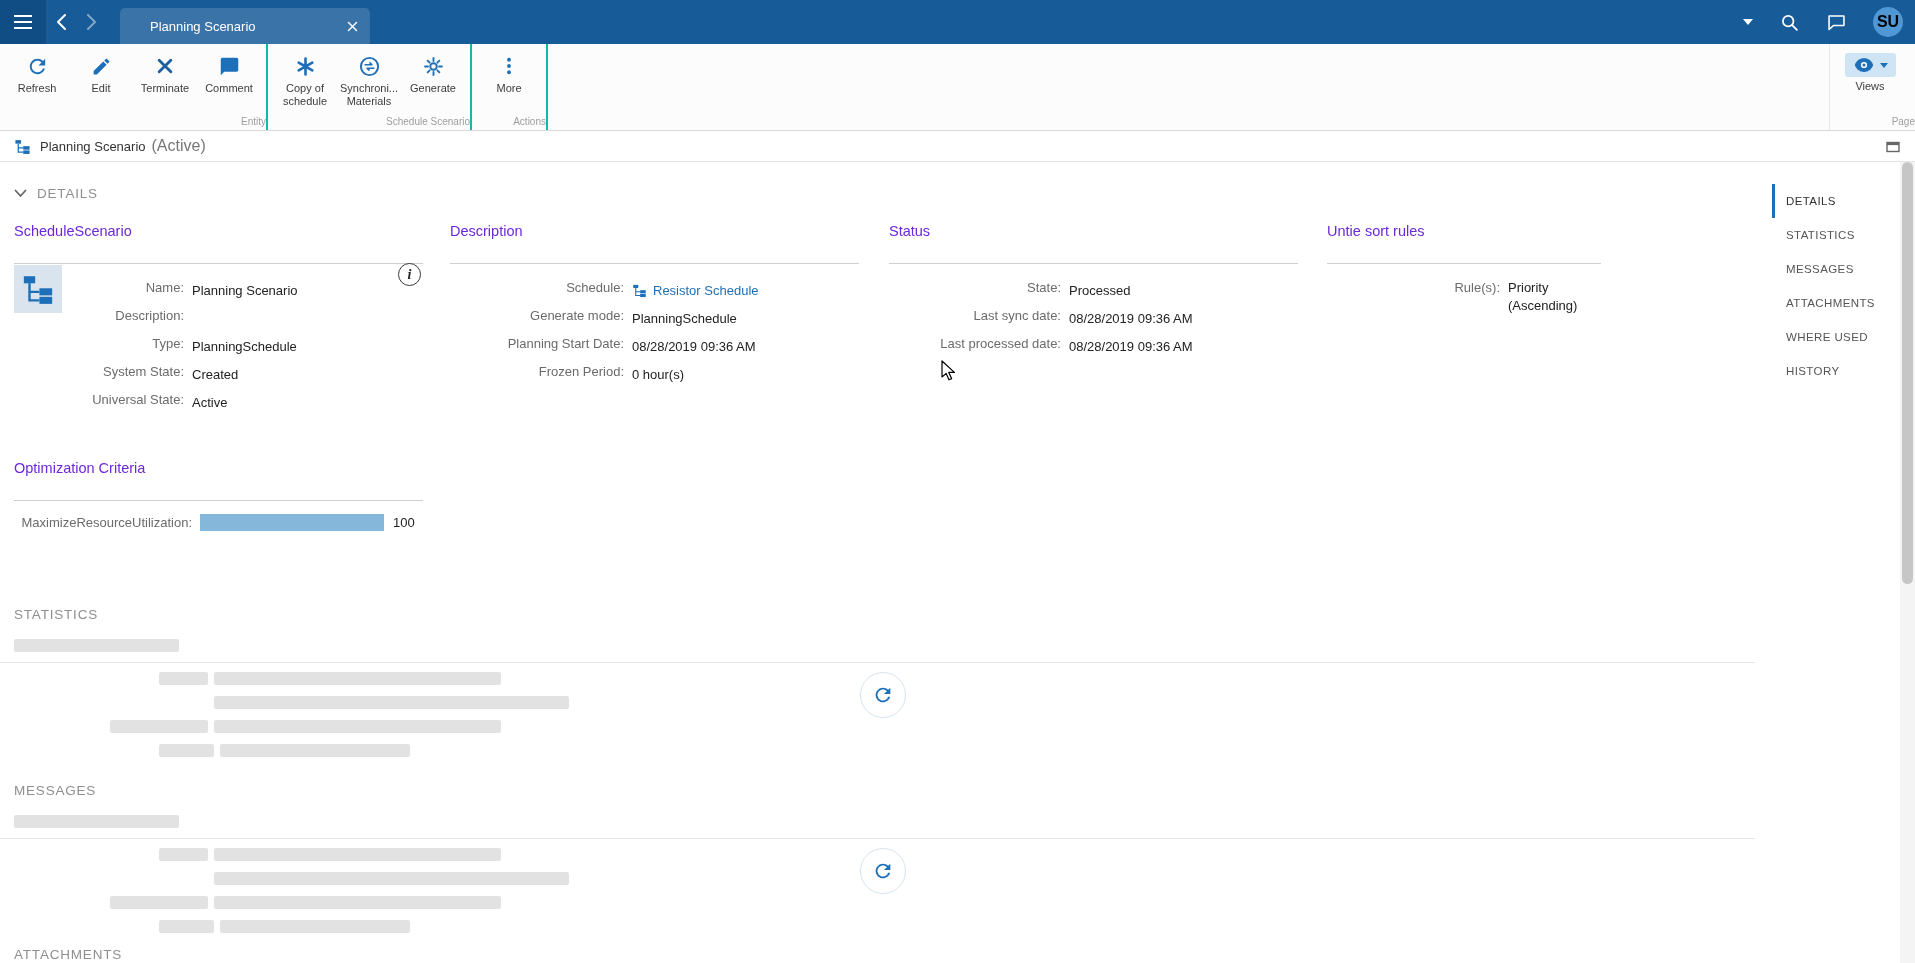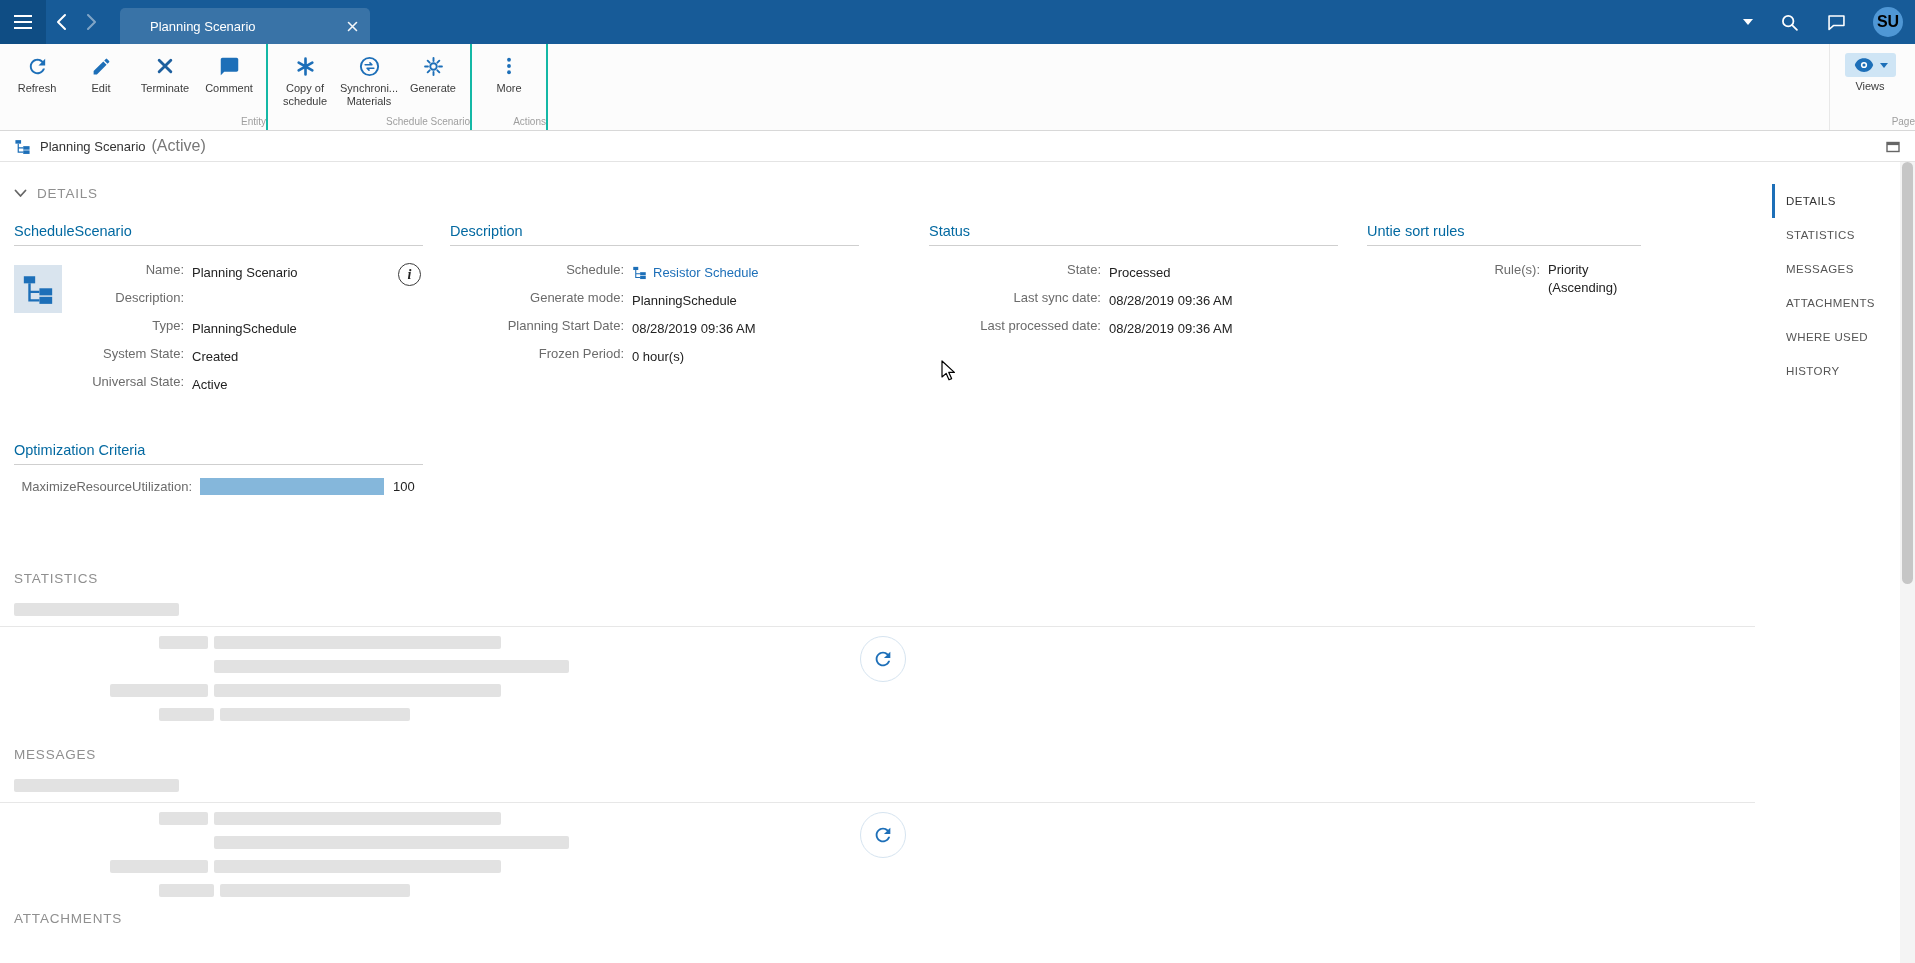--- a/index.html
+++ b/index.html
@@ -56,23 +56,23 @@
   
   .main { position:absolute; top:162px; left:0; width:1755px; padding-left:14px; }
   .section-title { display:flex; align-items:center; gap:10px; font-size:13.5px;
                    letter-spacing:.8px; color:#8f8f8f; }
   .details-title { margin-top:24px; }
 
   .columns { display:flex; margin-top:22px; }
   .col { position:relative; }
   .col1 { width:409px; margin-right:27px; }
   .col2 { width:409px; margin-right:30px; }
-  .col3 { width:409px; margin-right:29px;margin-left:40px; }
+  .col3 { width:409px; margin-right:29px; }
   .col4 { width:274px; }
-  .col-header { font-size:14.5px; color:#0369a1; padding-bottom:6px; border-bottom:1px solid #cfcfcf;
+  .col-header { font-size:14.5px; color:#6d28d9; padding-bottom:24px; border-bottom:1px solid #cfcfcf;
                 margin-bottom:10px; }
   .field-row { display:flex; min-height:28px; padding-top:5px; font-size:13px; line-height:18px; }
   .f-label { color:#6b6b6b; text-align:right; flex:none; padding-right:8px; }
   .col1 .f-label { width:178px; }
   .col2 .f-label { width:182px; }
   .col3 .f-label { width:180px; }
   .col4 .f-label { width:181px; }
   .f-value { color:#222; display:flex; align-items:center; gap:6px; }
   .link { color:#1d6fb8; text-decoration:none; cursor:pointer; }
 

